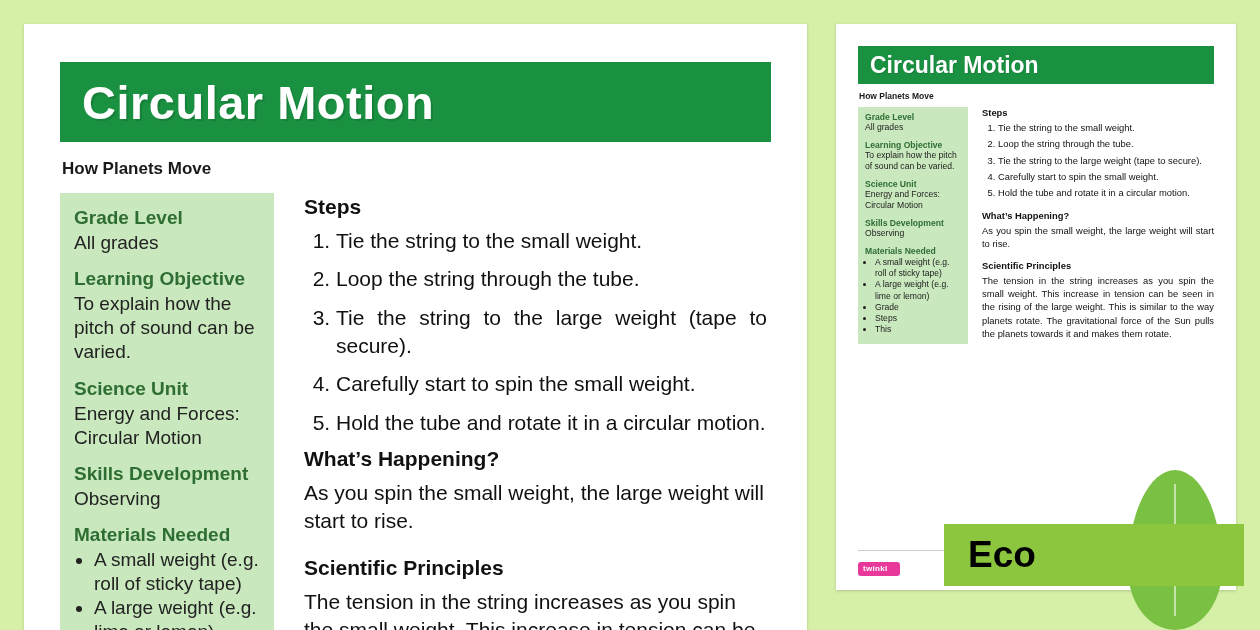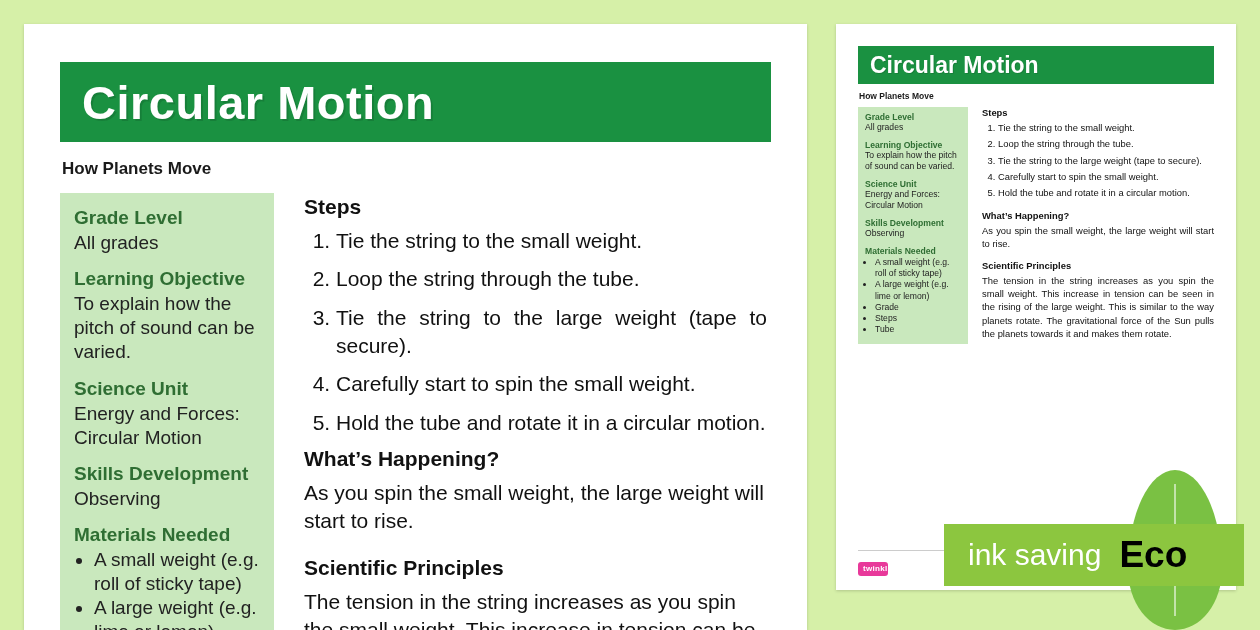--- a/index.html
+++ b/index.html
@@ -190,21 +190,21 @@
     border-top: 1px solid #cccccc;
     padding-top: 6px;
     height: 22px;
   }
   .twinkl-logo {
     display: inline-block;
     background: #e8399a;
     color: #ffffff;
     font-size: 8px;
     font-weight: bold;
-    padding: 2px 1px 3px 5px;
+    padding: 2px 13px 3px 5px;
     border-radius: 3px;
     letter-spacing: 0.3px;
   }
 
   
   .eco-leaf {
     position: absolute;
     right: 38px;
     bottom: 0px;
     width: 94px;
@@ -322,21 +322,21 @@
 
       <div class="sb-h-small">Skills Development</div>
       <div class="sb-t-small">Observing</div>
 
       <div class="sb-h-small">Materials Needed</div>
       <ul class="sb-list-small">
         <li>A small weight (e.g. roll of sticky tape)</li>
         <li>A large weight (e.g. lime or lemon)</li>
         <li>Grade</li>
         <li>Steps</li>
-        <li>Tube</li>
+        <li>This</li>
       </ul>
     </div>
 
     <div class="content-small">
       <div class="c-h-small">Steps</div>
       <ol class="steps-small">
         <li>Tie the string to the small weight.</li>
         <li>Loop the string through the tube.</li>
         <li>Tie the string to the large weight (tape to secure).</li>
         <li>Carefully start to spin the small weight.</li>
@@ -352,15 +352,14 @@
 
   </div>
 
   <div class="footer-small">
     <span class="twinkl-logo">twinkl</span>
   </div>
 </div>
 
 <div class="eco-leaf"></div>
 <div class="eco-badge">
-  <span class="eco-text">ink saving</span>
   <span class="eco-word">Eco</span>
 </div>
 
 </body></html>

